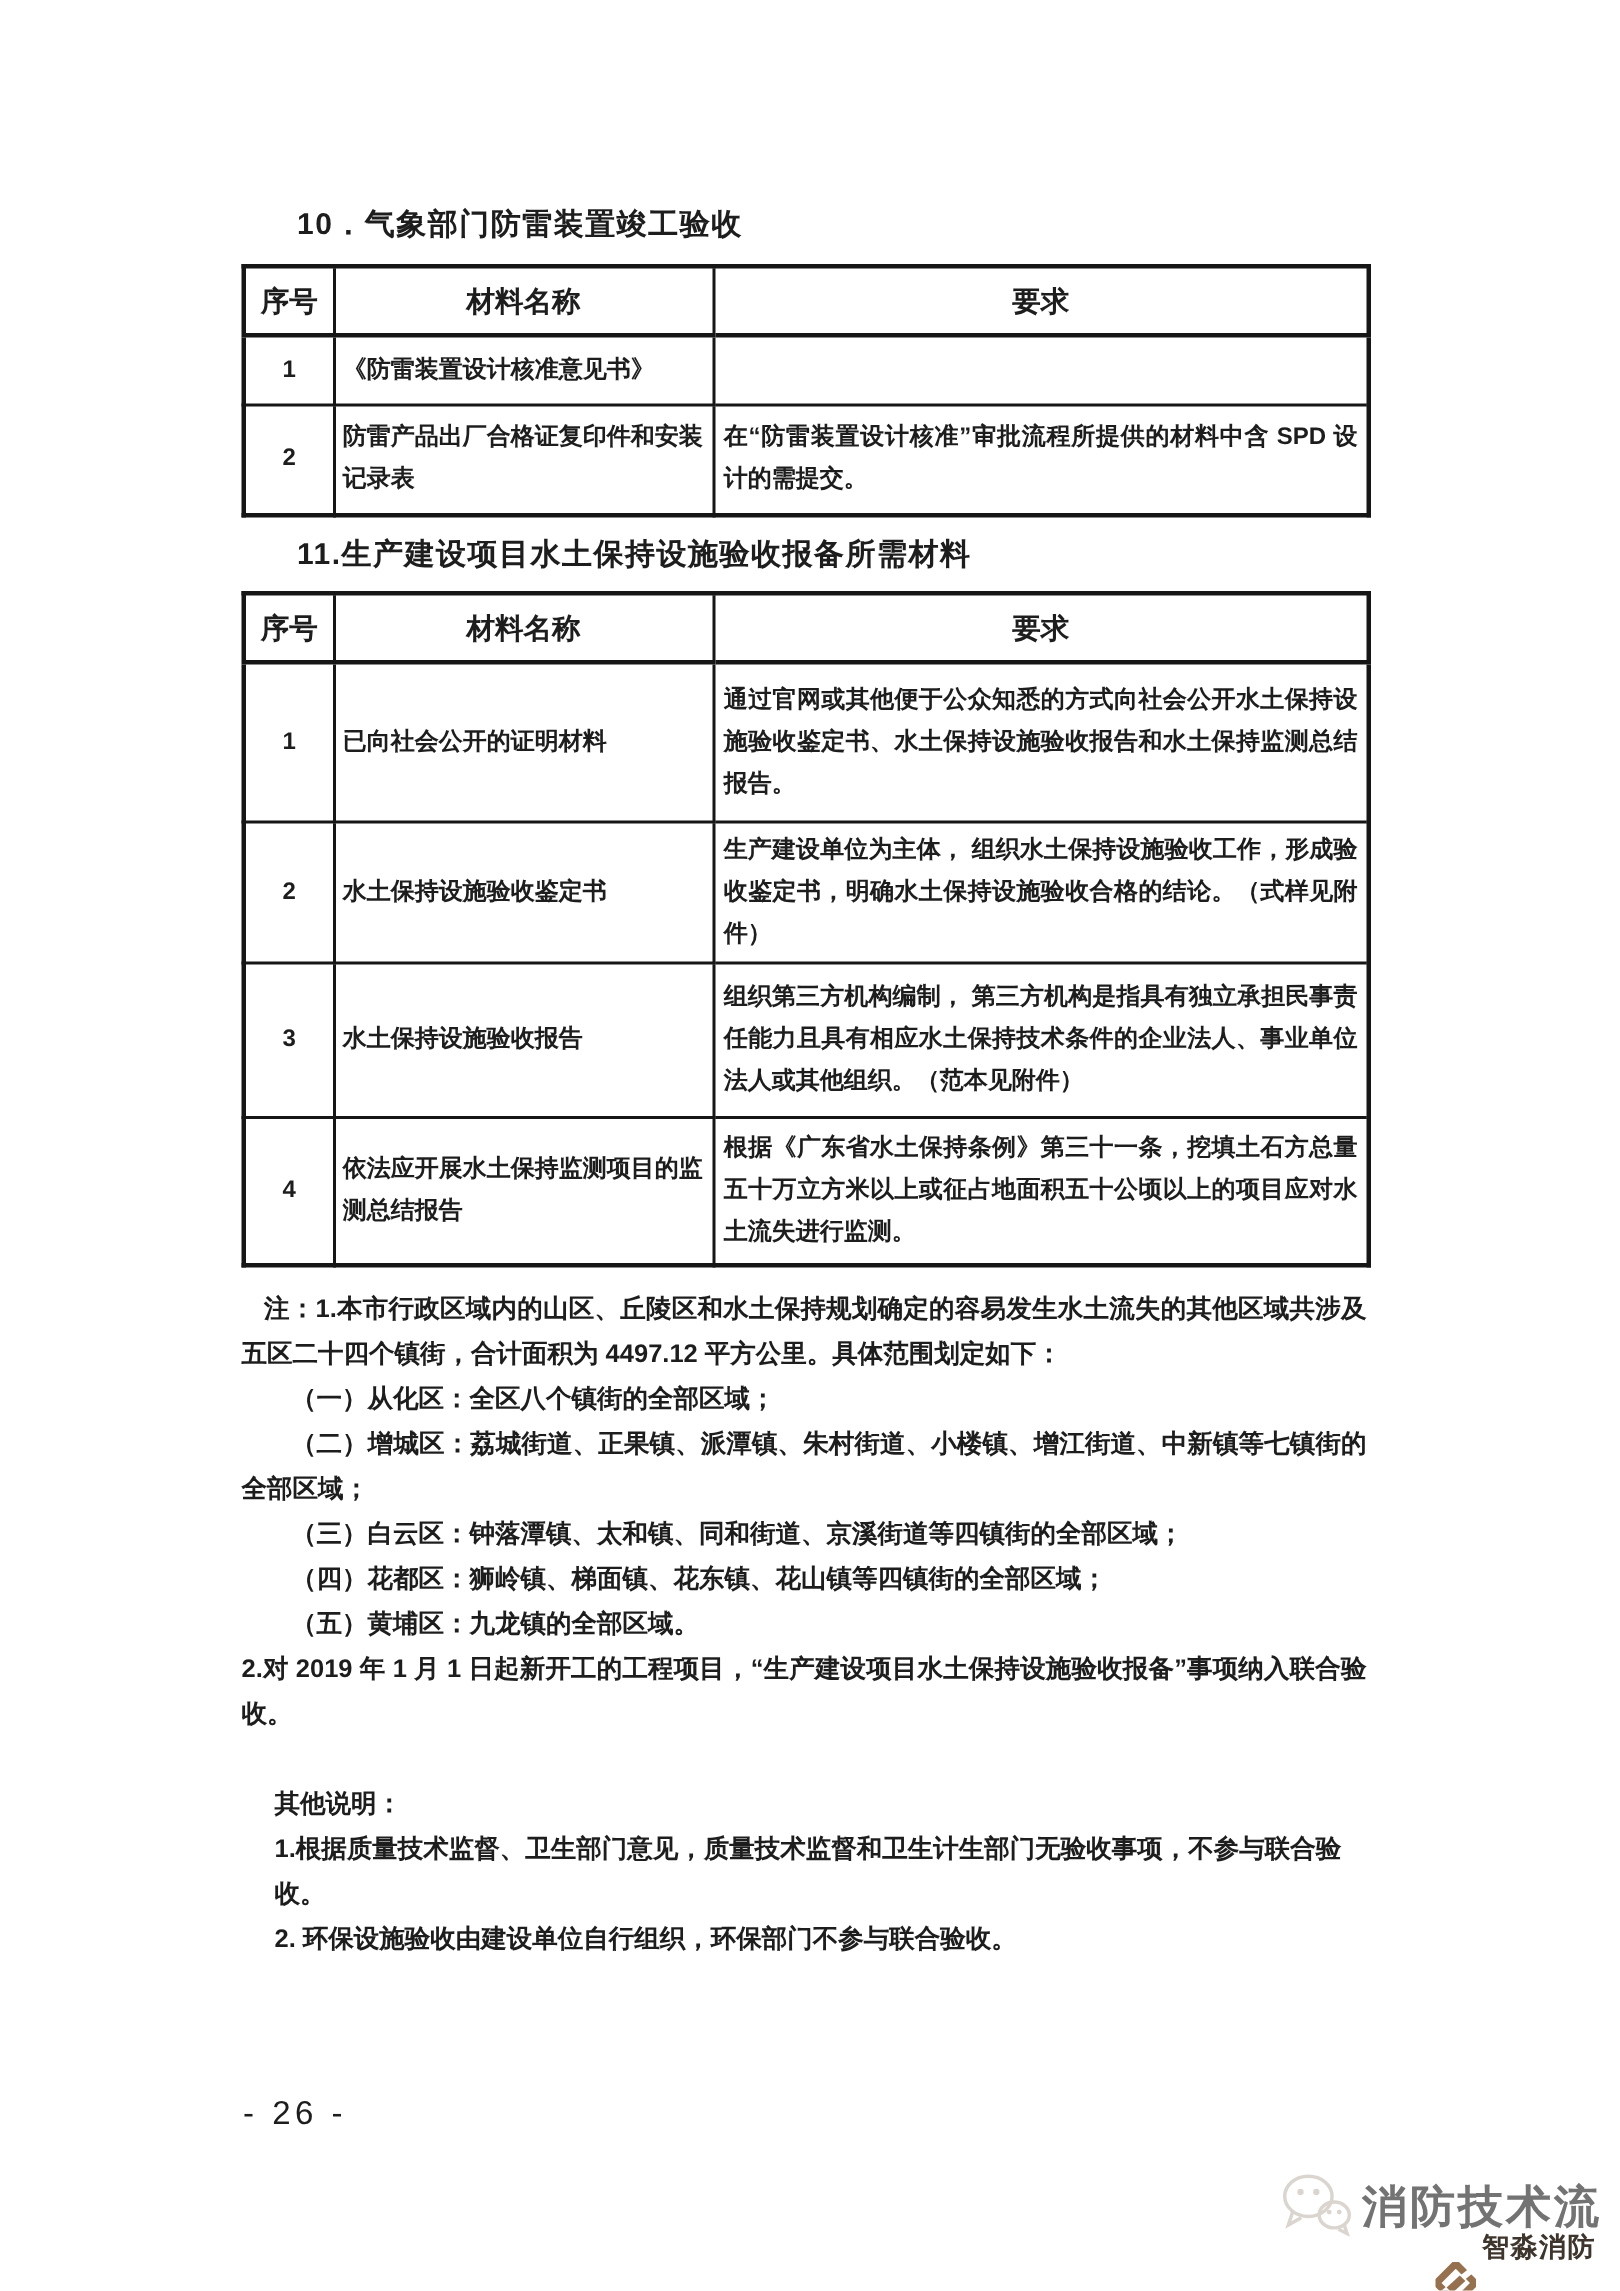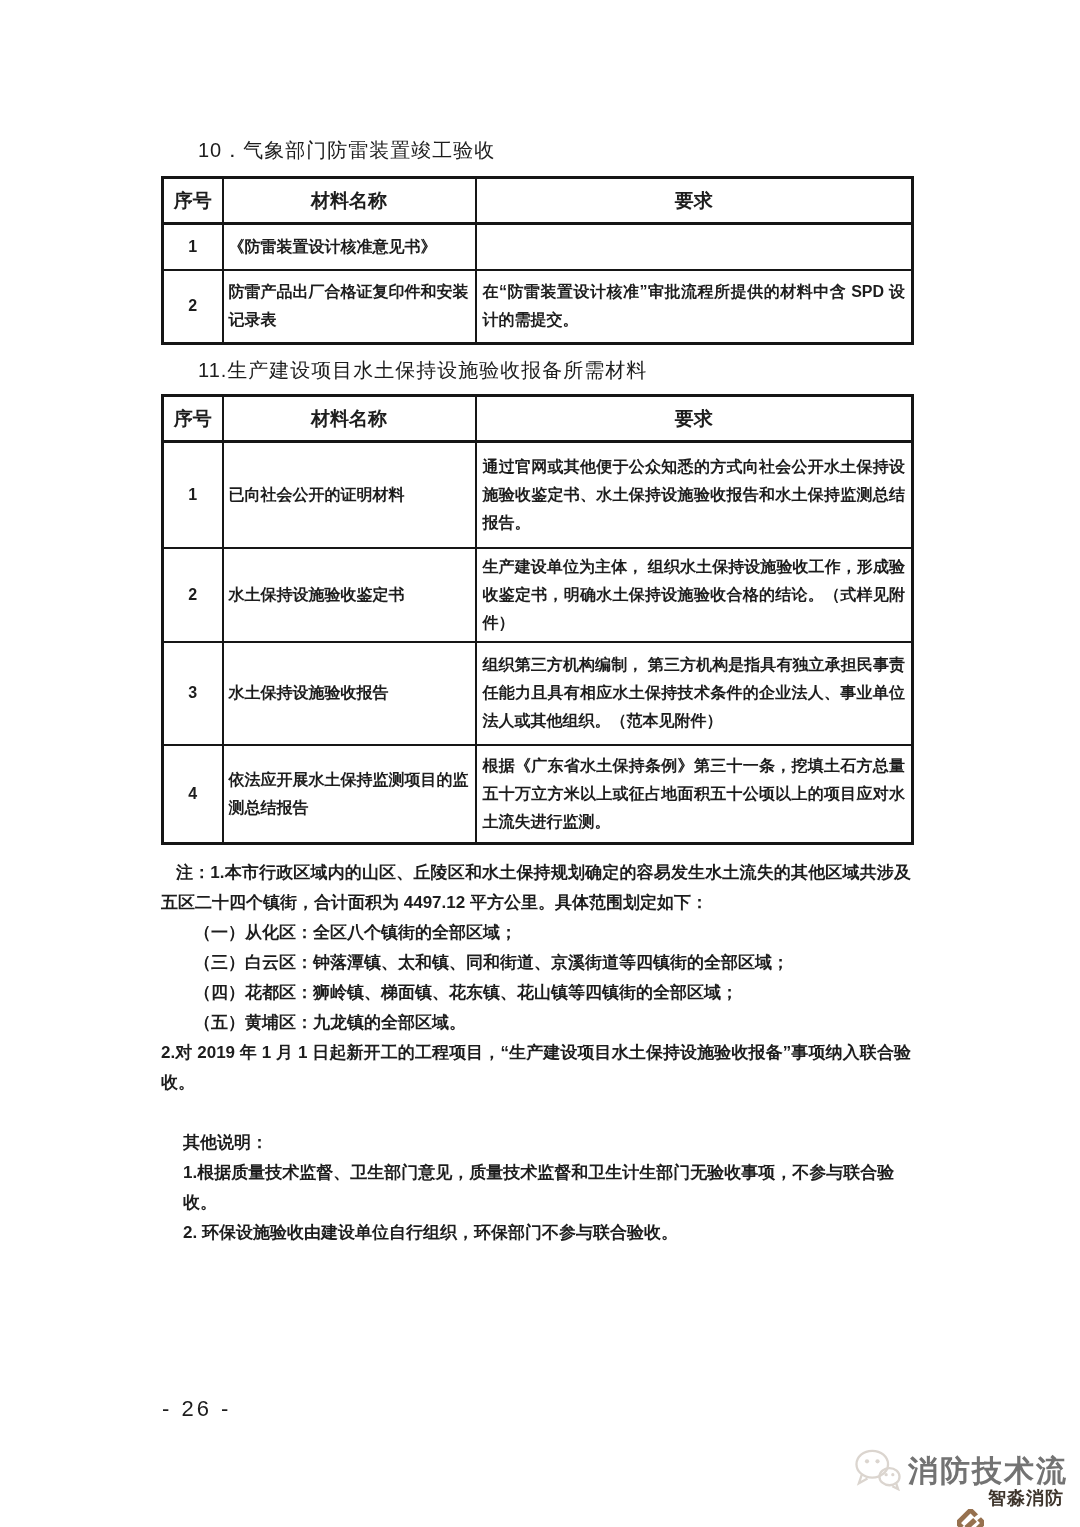--- a/index.html
+++ b/index.html
@@ -9,21 +9,21 @@
     position:relative;
     overflow:hidden;
     font-family:"Liberation Sans", sans-serif;
     color:#1d1d1d;
   }
   .content {
     position:absolute; left:161px; top:0; width:750px;
     font-weight:bold;
   }
   .sec-heading {
-    font-size:20px; font-weight:normal; letter-spacing:1px;
+    font-size:20px; font-weight:bold; letter-spacing:1px;
     margin:0 0 0 37px; line-height:26px;
   }
   #h10 { margin-top:137px; }
   #h11 { margin-top:12px; }
 
   table.mat-table {
     border-collapse:collapse; table-layout:fixed;
     width:750px; border:3px solid #161616;
   }
   #t1 { margin-top:13px; }
@@ -145,20 +145,21 @@
         <td class="cell-no">4</td>
         <td class="cell-mat">依法应开展水土保持监测项目的监测总结报告</td>
         <td class="cell-req">根据《广东省水土保持条例》第三十一条，挖填土石方总量五十万立方米以上或征占地面积五十公顷以上的项目应对水土流失进行监测。</td>
       </tr>
     </tbody>
   </table>
 
   <p class="note note-intro">注：1.本市行政区域内的山区、丘陵区和水土保持规划确定的容易发生水土流失的其他区域共涉及五区二十四个镇街，合计面积为 4497.12 平方公里。具体范围划定如下：</p>
 
   <p class="district">（一）从化区：全区八个镇街的全部区域；</p>
+  <p class="district">（二）增城区：荔城街道、正果镇、派潭镇、朱村街道、小楼镇、增江街道、中新镇等七镇街的全部区域；</p>
   <p class="district">（三）白云区：钟落潭镇、太和镇、同和街道、京溪街道等四镇街的全部区域；</p>
   <p class="district">（四）花都区：狮岭镇、梯面镇、花东镇、花山镇等四镇街的全部区域；</p>
   <p class="district">（五）黄埔区：九龙镇的全部区域。</p>
 
   <p class="note-item2">2.对 2019 年 1 月 1 日起新开工的工程项目，“生产建设项目水土保持设施验收报备”事项纳入联合验收。</p>
 
   <p class="other-heading">其他说明：</p>
   <p class="other-item">1.根据质量技术监督、卫生部门意见，质量技术监督和卫生计生部门无验收事项，不参与联合验收。</p>
   <p class="other-item">2. 环保设施验收由建设单位自行组织，环保部门不参与联合验收。</p>
 

